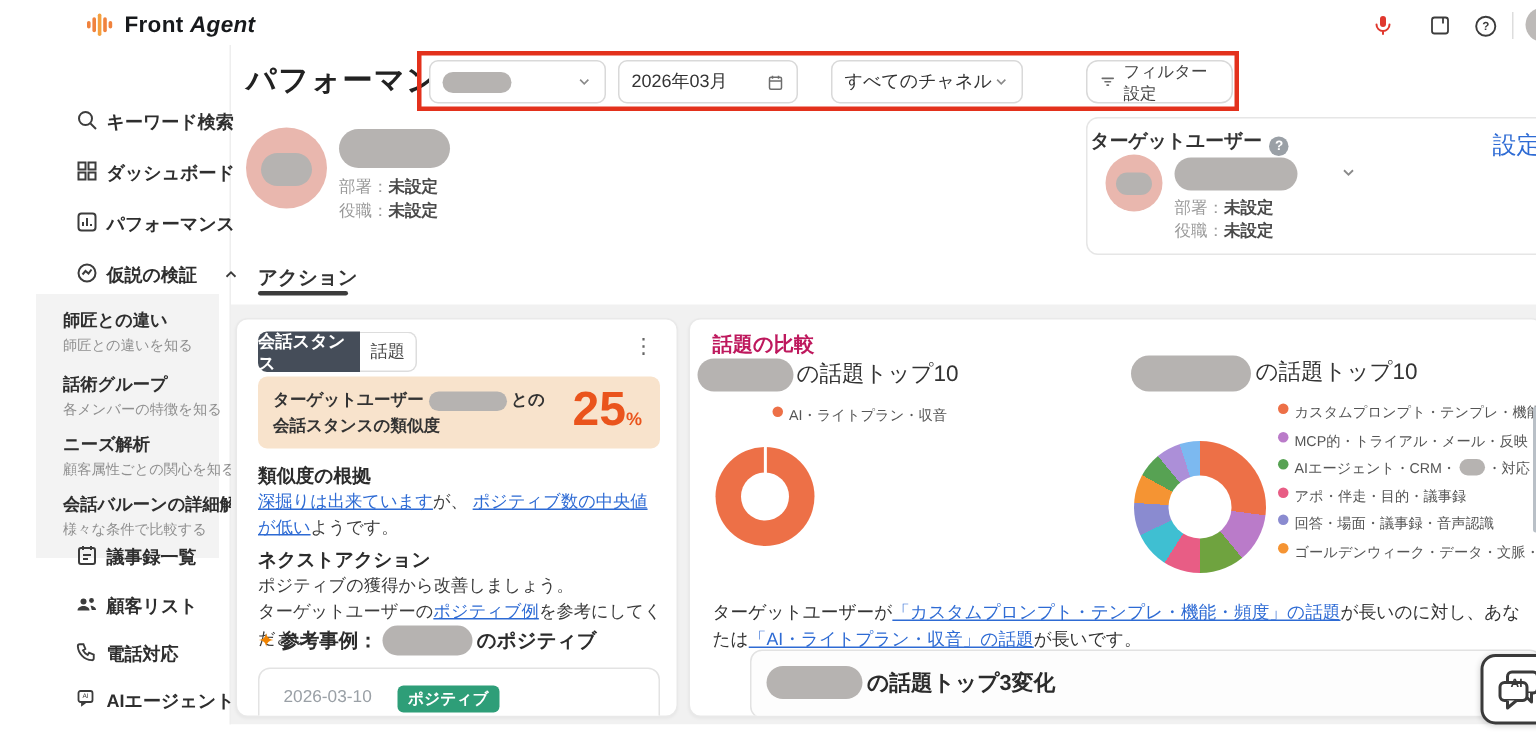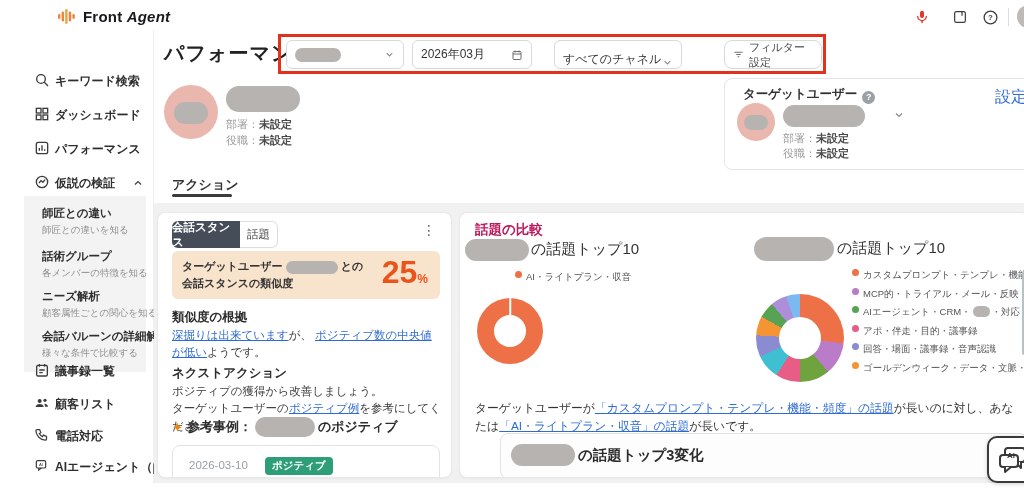--- a/index.html
+++ b/index.html
@@ -15,21 +15,21 @@
   
   .brand { left:33px; top:7px; display:flex; align-items:center; gap:7px; }
   .brand-text { font-size:15px; font-weight:700; color:#17191c; letter-spacing:.2px; }
   .brand-text .agent { font-style:italic; font-weight:600; }
   .hicon { top:8px; width:18px; height:18px; display:flex; align-items:center; justify-content:center; cursor:pointer; }
   .hdr-divider { left:984px; top:8px; width:1px; height:18px; background:#ddd; }
   .hdr-avatar { left:993px; top:5px; width:23px; height:23px; border-radius:50%; background:#bdbab8; }
 
   
   #sidebar { left:0; top:30px; width:130px; height:462px; background:#fff; border-right:1px solid #eee; }
-  .side-item { position:absolute; left:0; width:130px; height:24px; cursor:pointer; }
+  .side-item { position:absolute; left:16px; width:130px; height:24px; cursor:pointer; }
   .side-item .ic { position:absolute; left:10px; top:2px; width:16px; height:16px; }
   .side-item .lb { position:absolute; left:31px; top:3px; font-size:12px; font-weight:600; color:#2e2e2e; white-space:nowrap; }
   .side-sub-bg { left:0; top:166px; width:122px; height:176px; background:#f3f3f3; }
   .sub-item { position:absolute; left:18px; width:100px; cursor:pointer; }
   .sub-item .t { font-size:11.5px; font-weight:700; color:#2e2e2e; white-space:nowrap; }
   .sub-item .d { font-size:9.5px; color:#8f8f8f; margin-top:3px; white-space:nowrap; }
   .chev-up { position:absolute; left:108px; top:5px; }
 
   
   .page-title { left:140px; top:40px; font-size:20px; font-weight:700; color:#222; letter-spacing:1px; }
@@ -260,21 +260,21 @@
   <div class="ctrl" style="left:388px; width:120px;">
     <span>2026年03月</span>
     <span class="grow"></span>
     <span>
         <svg width="12" height="12" viewBox="0 0 24 24" fill="none" stroke="#6d6d6d" stroke-width="2">
           <rect x="4" y="5" width="16" height="16" rx="2"></rect>
           <path d="M8 3v4M16 3v4M4 10h16"></path>
         </svg>
       </span>
   </div>
-  <div class="ctrl" style="left:530px; width:128px;align-items:flex-end;">
+  <div class="ctrl" style="left:530px; width:128px;">
     <span>すべてのチャネル</span>
     <span class="grow"></span>
     <span>
         <svg width="11" height="11" viewBox="0 0 24 24" fill="none" stroke="#8a8a8a" stroke-width="2.4">
           <path d="M6 9l6 6 6-6"></path>
         </svg>
       </span>
   </div>
   <div class="ctrl" style="left:700px; width:98px; border-radius:8px; justify-content:center; gap:5px; font-size:11px; color:#444;">
     <span>
@@ -287,21 +287,21 @@
   <div class="abs annotation-box"></div>
 
   <div class="abs avatar" style="left:140px; top:85px; width:54px; height:54px;">
       <div class="blob"></div>
     </div>
   <span class="abs redact" style="left:202px; top:86px; width:74px; height:26px;"></span>
   <div class="abs meta-line" style="left:202px; top:117px;"><span>部署：</span><b>未設定</b></div>
   <div class="abs meta-line" style="left:202px; top:133px;"><span>役職：</span><b>未設定</b></div>
 
   <div id="target-card" class="abs">
-    <div class="abs" style="left:18px; top:7px; font-size:12.5px; font-weight:700; color:#333;">
+    <div class="abs" style="left:2px; top:7px; font-size:12.5px; font-weight:700; color:#333;">
       <span>ターゲットユーザー</span><span class="help-dot">?</span>
     </div>
     <div class="abs link" style="right:12px; top:8px; font-size:16px;">設定</div>
     <div class="abs avatar" style="left:12px; top:24px; width:38px; height:38px;">
         <div class="blob"></div>
       </div>
     <span class="abs redact" style="left:58px; top:26px; width:82px; height:22px;"></span>
     <span class="abs" style="left:168px; top:30px;">
       <svg width="12" height="12" viewBox="0 0 24 24" fill="none" stroke="#8a8a8a" stroke-width="2.4">
           <path d="M6 9l6 6 6-6"></path>

